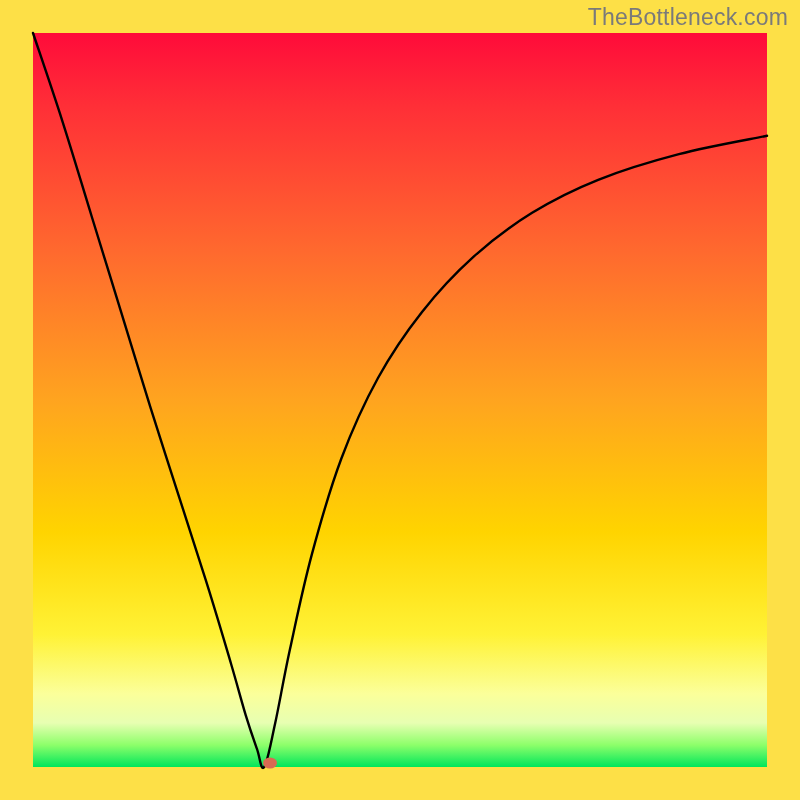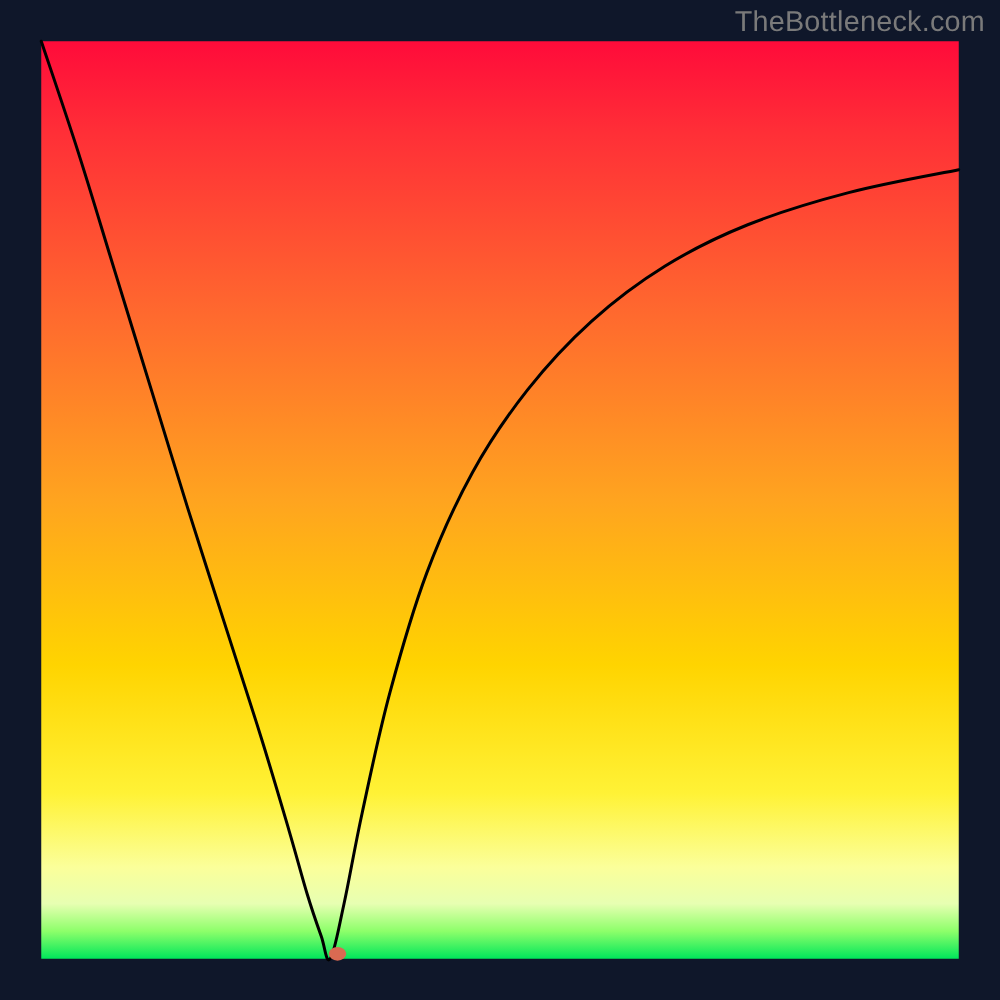--- a/index.html
+++ b/index.html
@@ -8,21 +8,21 @@
     width: 800px;
     height: 800px;
     overflow: hidden;
     background: #000;
     font-family: Arial, Helvetica, sans-serif;
   }
   .frame {
     position: relative;
     width: 800px;
     height: 800px;
-    background: #0f172a;
+    background: #fde047;
   }
   .plot-area {
     position: absolute;
     left: 33px;
     top: 33px;
     width: 734px;
     height: 734px;
     
     background: linear-gradient(
       to bottom,

